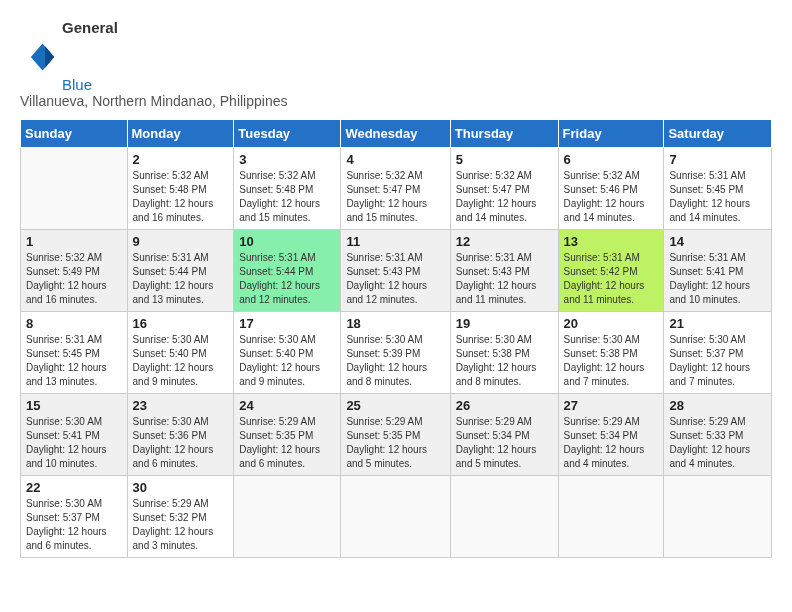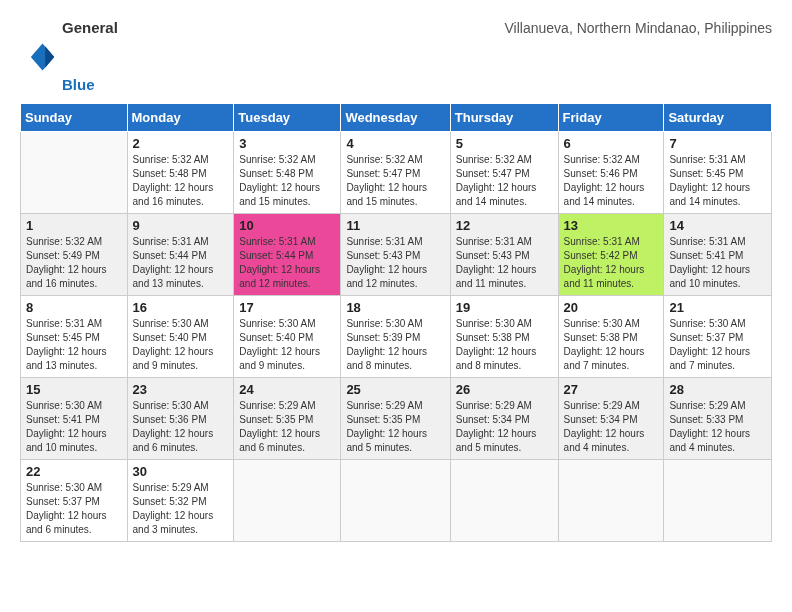--- a/index.html
+++ b/index.html
@@ -8,39 +8,40 @@
       background: #fff;
       width: 792px;
       min-height: 612px;
       padding: 20px;
     }
     .header {
       display: flex;
       justify-content: space-between;
       align-items: flex-start;
       margin-bottom: 10px;
+      flex-direction: column;
     }
     .logo {
       display: flex;
       align-items: center;
       gap: 6px;
     }
     .logo-text {
       display: flex;
       flex-direction: column;
       line-height: 1.1;
     }
     .logo-general {
       font-size: 15px;
       font-weight: bold;
       color: #333;
     }
     .logo-blue {
       font-size: 15px;
-      font-weight: bold;
+      font-weight: normal;
       color: #1a6fbc;
       margin-top: 40px;
     }
     .logo-icon {
       width: 36px;
       height: 36px;
     }
     .title-block {
       text-align: right;
     }
@@ -154,21 +155,21 @@
       </tr>
       <tr style="background: rgb(240, 240, 240);">
         <td style="background: rgb(240, 240, 240);">
           <div class="day-num">1</div>
           <div class="day-info">Sunrise: 5:32 AM<br>Sunset: 5:49 PM<br>Daylight: 12 hours and 16 minutes.</div>
         </td>
         <td style="background: rgb(240, 240, 240);">
           <div class="day-num">9</div>
           <div class="day-info">Sunrise: 5:31 AM<br>Sunset: 5:44 PM<br>Daylight: 12 hours and 13 minutes.</div>
         </td>
-        <td style="background: #ec4899;">
+        <td style="background: #86efac;">
           <div class="day-num">10</div>
           <div class="day-info">Sunrise: 5:31 AM<br>Sunset: 5:44 PM<br>Daylight: 12 hours and 12 minutes.</div>
         </td>
         <td style="background: rgb(240, 240, 240);">
           <div class="day-num">11</div>
           <div class="day-info">Sunrise: 5:31 AM<br>Sunset: 5:43 PM<br>Daylight: 12 hours and 12 minutes.</div>
         </td>
         <td style="background: rgb(240, 240, 240);">
           <div class="day-num">12</div>
           <div class="day-info">Sunrise: 5:31 AM<br>Sunset: 5:43 PM<br>Daylight: 12 hours and 11 minutes.</div>

